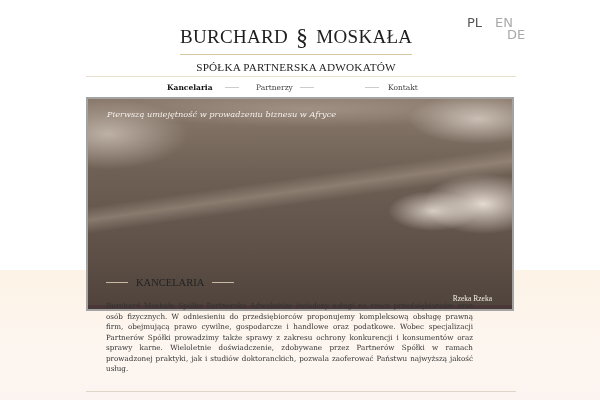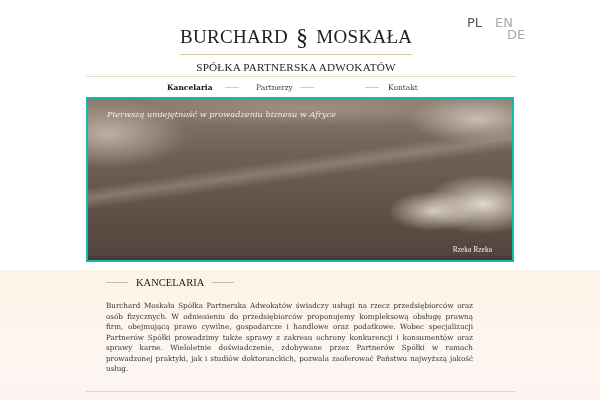--- a/index.html
+++ b/index.html
@@ -9,21 +9,21 @@
   .logo-main{font-family:"Liberation Serif",serif;font-size:19px;letter-spacing:0.3px;color:#1e1e1e;white-space:nowrap;}
   .logo-main .sect{font-size:24px;margin:0 8px;position:relative;top:2px;}
   .logo-line{height:1px;background:#d6c7a0;margin:5px 0 6px 0;}
   .logo-sub{font-family:"Liberation Serif",serif;font-size:11.2px;letter-spacing:0.2px;color:#1e1e1e;white-space:nowrap;}
   .lang{position:absolute;top:15px;font-family:"DejaVu Sans",sans-serif;font-size:13px;color:#aaa;}
   .lang.active{color:#555;}
   .top-rule{position:absolute;left:86px;top:76px;width:430px;height:1px;background:#e6dfcc;}
   .nav{position:absolute;top:83px;font-size:7.5px;color:#444;}
   .nav.active{font-weight:bold;color:#111;}
   .nav-sep{position:absolute;top:87px;width:14px;height:1px;background:#ccc;}
-  .hero{position:absolute;left:86px;top:97px;width:428px;height:165px;box-sizing:border-box;border:2px solid #14b8a6;overflow:hidden;background:#6e5f54;}
+  .hero{position:absolute;left:86px;top:97px;width:428px;height:214px;box-sizing:border-box;border:2px solid #a3a3a3;overflow:hidden;background:#6e5f54;}
   .hero-photo{position:absolute;inset:0;
     background:
       radial-gradient(ellipse 60px 30px at 395px 105px, rgba(235,225,215,0.95), rgba(235,225,215,0) 100%),
       radial-gradient(ellipse 45px 20px at 345px 112px, rgba(225,215,205,0.9), rgba(225,215,205,0) 100%),
       radial-gradient(ellipse 70px 25px at 390px 20px, rgba(220,210,200,0.8), rgba(220,210,200,0) 100%),
       radial-gradient(ellipse 80px 35px at 20px 35px, rgba(200,188,176,0.85), rgba(200,188,176,0) 100%),
       radial-gradient(ellipse 200px 18px at 220px 10px, rgba(170,155,143,0.7), rgba(170,155,143,0) 100%),
       linear-gradient(172deg, rgba(0,0,0,0) 40%, rgba(180,165,150,0.45) 45%, rgba(0,0,0,0) 50%),
       linear-gradient(180deg,#8a7a6d 0%,#6f6055 35%,#5f5148 70%,#4f433b 100%);}
   .hero-stripe{position:absolute;left:0;bottom:0;width:100%;height:4px;background:#4a3838;}

